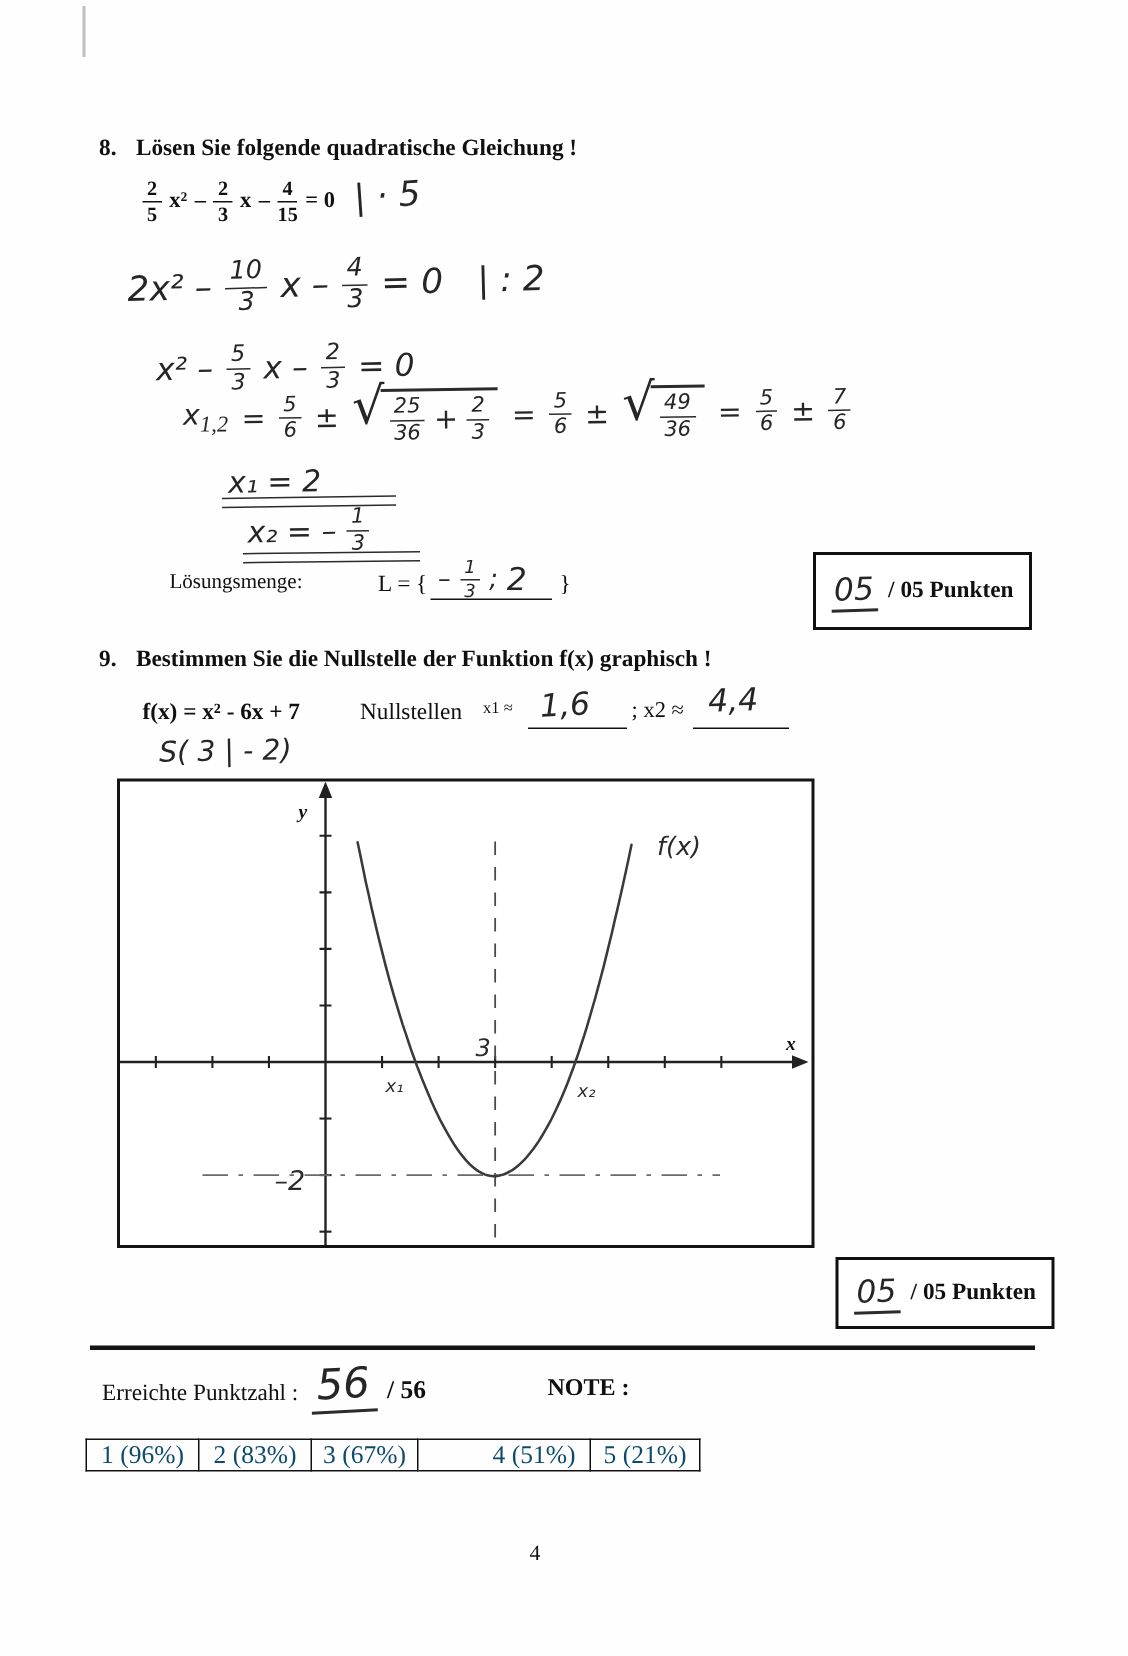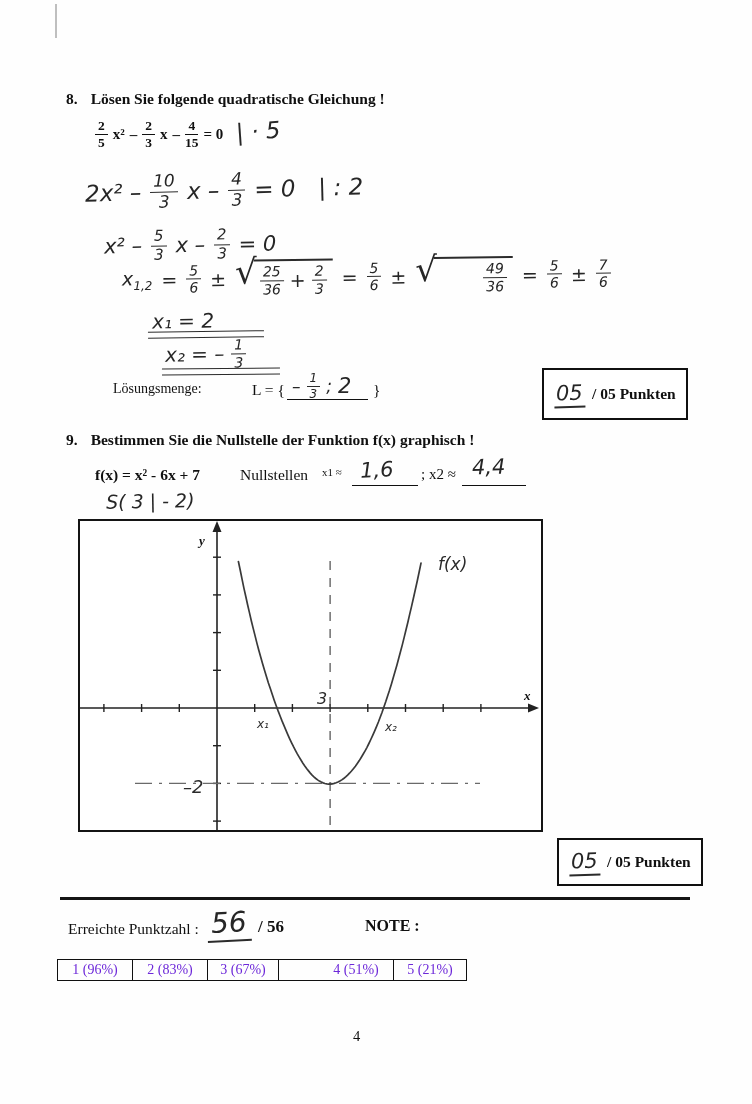--- a/index.html
+++ b/index.html
@@ -18,21 +18,21 @@
   .hfrac{display:inline-flex;flex-direction:column;align-items:center;line-height:1.05;}
   .hfrac .fn{border-bottom:1.8px solid #2b2b2b;padding:0 3px 1px;}
   .hfrac .fd{padding-top:1px;}
   .sq{display:inline-flex;align-items:flex-start;}
   .sg{font-size:1.8em;line-height:.75;margin-right:-3px;font-style:normal;}
   .rad{border-top:2px solid #2b2b2b;padding:3px 6px 0;display:inline-flex;align-items:center;gap:6px;}
   .dunder{position:absolute;height:5px;border-top:1.8px solid #2b2b2b;border-bottom:1.8px solid #2b2b2b;}
   .blankline{position:absolute;border-bottom:1.7px solid #101010;}
   .pointsbox{position:absolute;border:2px solid #101010;background:#fff;display:flex;align-items:center;justify-content:center;gap:7px;}
   .hwscore{font-size:21px;border-bottom:2px solid #2b2b2b;padding:0 2px 1px;transform:rotate(-2deg);}
-  .gradetable{border-collapse:collapse;font-family:"Liberation Serif",serif;font-size:14px;color:#6d28d9;}
+  .gradetable{border-collapse:collapse;font-family:"Liberation Serif",serif;font-size:17px;color:#0c4a6e;}
   .gradetable td{border:1.9px solid #101010;text-align:center;padding:0 6px;height:20px;}
   svg text{user-select:none;}
 </style>
 </head>
 <body>
 
 <div class="page">
 
   <div class="abs" style="left:55px;top:4px;width:2px;height:34px;background:#8a8a8a;opacity:.55;"></div>
 
@@ -85,21 +85,21 @@
       </span>
     <span>x –</span>
     <span class="hfrac" style="font-size:15px;">
         <span class="fn">2</span>
         <span class="fd">3</span>
       </span>
     <span>= 0</span>
   </div>
 
   <div class="abs hw row" style="left:122px;top:258px;gap:9px;font-size:19px;transform:rotate(-0.8deg);">
-    <span><span>x</span><sub style="font-size:12px;">1,2</sub></span>
+    <span><span>x</span><sub style="font-size:15px;font-family:Liberation Serif, serif;">1,2</sub></span>
     <span>=</span>
     <span class="hfrac" style="font-size:14px;">
         <span class="fn">5</span>
         <span class="fd">6</span>
       </span>
     <span>±</span>
     <span class="sq">
       <span class="sg">√</span>
       <span class="rad">
         <span class="hfrac" style="font-size:14px;">
@@ -115,21 +115,21 @@
     </span>
     <span>=</span>
     <span class="hfrac" style="font-size:14px;">
         <span class="fn">5</span>
         <span class="fd">6</span>
       </span>
     <span>±</span>
     <span class="sq">
       <span class="sg">√</span>
       <span class="rad">
-        <span class="hfrac" style="font-size:14px;margin-left:43px;">
+        <span class="hfrac" style="font-size:14px;">
             <span class="fn">49</span>
             <span class="fd">36</span>
           </span>
       </span>
     </span>
     <span>=</span>
     <span class="hfrac" style="font-size:14px;">
         <span class="fn">5</span>
         <span class="fd">6</span>
       </span>

